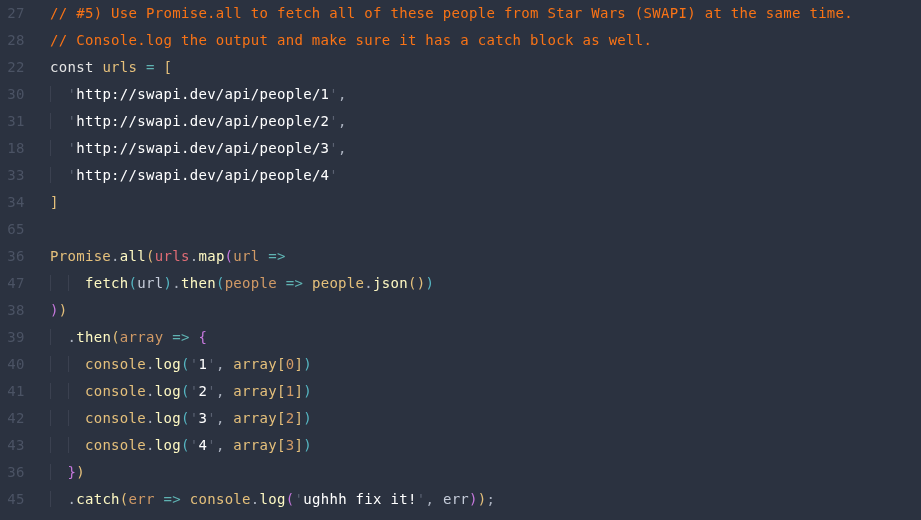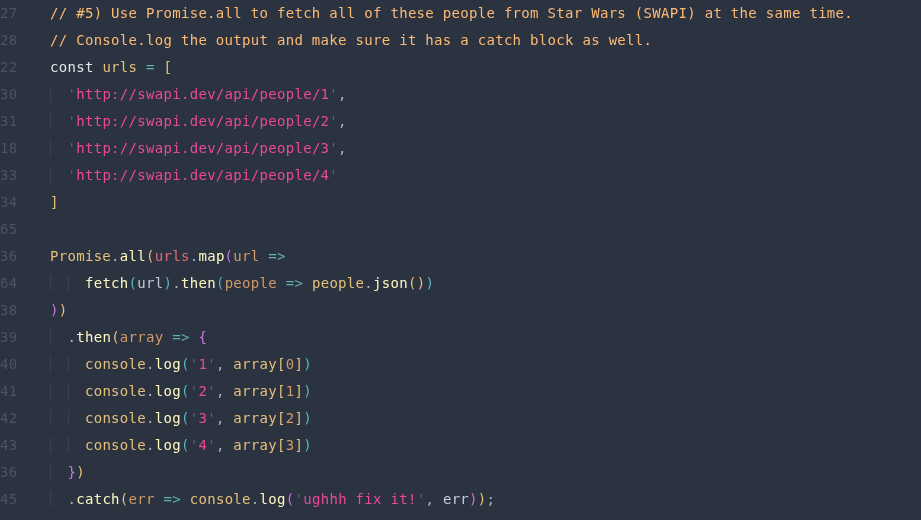--- a/index.html
+++ b/index.html
@@ -9,41 +9,41 @@
     font-size: 14px;
     line-height: 27px;
     width: 921px;
     height: 520px;
     overflow: hidden;
     letter-spacing: 0.3px;
   }
   .editor { display: flex; }
   .gutter {
     width: 50px;
-    text-align: left;
+    text-align: center;
     padding-right: 18px;
     color: #4b5364;
     user-select: none;
     flex-shrink: 0;
   }
   .code {
     flex: 1;
     white-space: pre;
     color: #c5cbd8;
   }
   .line { height: 27px; }
-  .comment { color: #fdba74; margin-top: 48px; }
+  .comment { color: #f97316; margin-top: 48px; }
   .keyword { color: #e5e5e5; }
   .variable { color: #e5c07b; }
   .operator { color: #5fb3b3; }
   .punct { color: #abb2bf; }
   .bracket-y { color: #e5c07b; }
   .bracket-p { color: #c678dd; }
   .bracket-b { color: #56b6c2; }
-  .string { color: #ec4899; text-align: center; }
+  .string { color: #ffffff; text-align: center; }
   .strq { color: #5b6272; }
   .func { color: #fef9c3; }
   .prop { color: #e06c75; }
   .param { color: #d19a66; }
   .num { color: #d19a66; }
   .obj { color: #e5c07b; }
   .ident { color: #c5ccd9; }
   .indent-guide { position: relative; }
   .ig1::before {
     content:''; position:absolute; left:0; top:0; bottom:0;
@@ -66,21 +66,21 @@
       <div class="line">27</div>
       <div class="line">28</div>
       <div class="line">22</div>
       <div class="line">30</div>
       <div class="line">31</div>
       <div class="line">18</div>
       <div class="line">33</div>
       <div class="line">34</div>
       <div class="line">65</div>
       <div class="line">36</div>
-      <div class="line">64</div>
+      <div class="line">47</div>
       <div class="line">38</div>
       <div class="line">39</div>
       <div class="line">40</div>
       <div class="line">41</div>
       <div class="line">42</div>
       <div class="line">43</div>
       <div class="line">36</div>
       <div class="line">45</div>
     </div>
   <div class="code"><div class="line"><span class="comment">// #5) Use Promise.all to fetch all of these people from Star Wars (SWAPI) at the same time.</span></div><div class="line"><span class="comment">// Console.log the output and make sure it has a catch block as well.</span></div><div class="line"><span class="keyword">const</span><span class="ident"> </span><span class="variable">urls</span><span class="ident"> </span><span class="operator">=</span><span class="ident"> </span><span class="bracket-y">[</span></div><div class="line"><span class="indent-guide ig1">  </span><span class="strq">'</span><span class="string">http://swapi.dev/api/people/1</span><span class="strq">'</span><span class="punct">,</span></div><div class="line"><span class="indent-guide ig1">  </span><span class="strq">'</span><span class="string">http://swapi.dev/api/people/2</span><span class="strq">'</span><span class="punct">,</span></div><div class="line"><span class="indent-guide ig1">  </span><span class="strq">'</span><span class="string">http://swapi.dev/api/people/3</span><span class="strq">'</span><span class="punct">,</span></div><div class="line"><span class="indent-guide ig1">  </span><span class="strq">'</span><span class="string">http://swapi.dev/api/people/4</span><span class="strq">'</span></div><div class="line"><span class="bracket-y">]</span></div><div class="line"></div><div class="line"><span class="variable">Promise</span><span class="punct">.</span><span class="func">all</span><span class="bracket-y">(</span><span class="prop">urls</span><span class="punct">.</span><span class="func">map</span><span class="bracket-p">(</span><span class="param">url</span><span class="ident"> </span><span class="operator">=&gt;</span></div><div class="line"><span class="indent-guide ig2">    </span><span class="func">fetch</span><span class="bracket-b">(</span><span class="ident">url</span><span class="bracket-b">)</span><span class="punct">.</span><span class="func">then</span><span class="bracket-b">(</span><span class="param">people</span><span class="ident"> </span><span class="operator">=&gt;</span><span class="ident"> </span><span class="obj">people</span><span class="punct">.</span><span class="func">json</span><span class="bracket-y">(</span><span class="bracket-y">)</span><span class="bracket-b">)</span></div><div class="line"><span class="bracket-p">)</span><span class="bracket-y">)</span></div><div class="line"><span class="indent-guide ig1">  </span><span class="punct">.</span><span class="func">then</span><span class="bracket-y">(</span><span class="param">array</span><span class="ident"> </span><span class="operator">=&gt;</span><span class="ident"> </span><span class="bracket-p">{</span></div><div class="line"><span class="indent-guide ig2">    </span><span class="obj">console</span><span class="punct">.</span><span class="func">log</span><span class="bracket-b">(</span><span class="strq">'</span><span class="string">1</span><span class="strq">'</span><span class="punct">,</span><span class="ident"> </span><span class="obj">array</span><span class="bracket-y">[</span><span class="num">0</span><span class="bracket-y">]</span><span class="bracket-b">)</span></div><div class="line"><span class="indent-guide ig2">    </span><span class="obj">console</span><span class="punct">.</span><span class="func">log</span><span class="bracket-b">(</span><span class="strq">'</span><span class="string">2</span><span class="strq">'</span><span class="punct">,</span><span class="ident"> </span><span class="obj">array</span><span class="bracket-y">[</span><span class="num">1</span><span class="bracket-y">]</span><span class="bracket-b">)</span></div><div class="line"><span class="indent-guide ig2">    </span><span class="obj">console</span><span class="punct">.</span><span class="func">log</span><span class="bracket-b">(</span><span class="strq">'</span><span class="string">3</span><span class="strq">'</span><span class="punct">,</span><span class="ident"> </span><span class="obj">array</span><span class="bracket-y">[</span><span class="num">2</span><span class="bracket-y">]</span><span class="bracket-b">)</span></div><div class="line"><span class="indent-guide ig2">    </span><span class="obj">console</span><span class="punct">.</span><span class="func">log</span><span class="bracket-b">(</span><span class="strq">'</span><span class="string">4</span><span class="strq">'</span><span class="punct">,</span><span class="ident"> </span><span class="obj">array</span><span class="bracket-y">[</span><span class="num">3</span><span class="bracket-y">]</span><span class="bracket-b">)</span></div><div class="line"><span class="indent-guide ig1">  </span><span class="bracket-p">}</span><span class="bracket-y">)</span></div><div class="line"><span class="indent-guide ig1">  </span><span class="punct">.</span><span class="func">catch</span><span class="bracket-y">(</span><span class="param">err</span><span class="ident"> </span><span class="operator">=&gt;</span><span class="ident"> </span><span class="obj">console</span><span class="punct">.</span><span class="func">log</span><span class="bracket-p">(</span><span class="strq">'</span><span class="string">ughhh fix it!</span><span class="strq">'</span><span class="punct">,</span><span class="ident"> </span><span class="ident">err</span><span class="bracket-p">)</span><span class="bracket-y">)</span><span class="punct">;</span></div></div>

